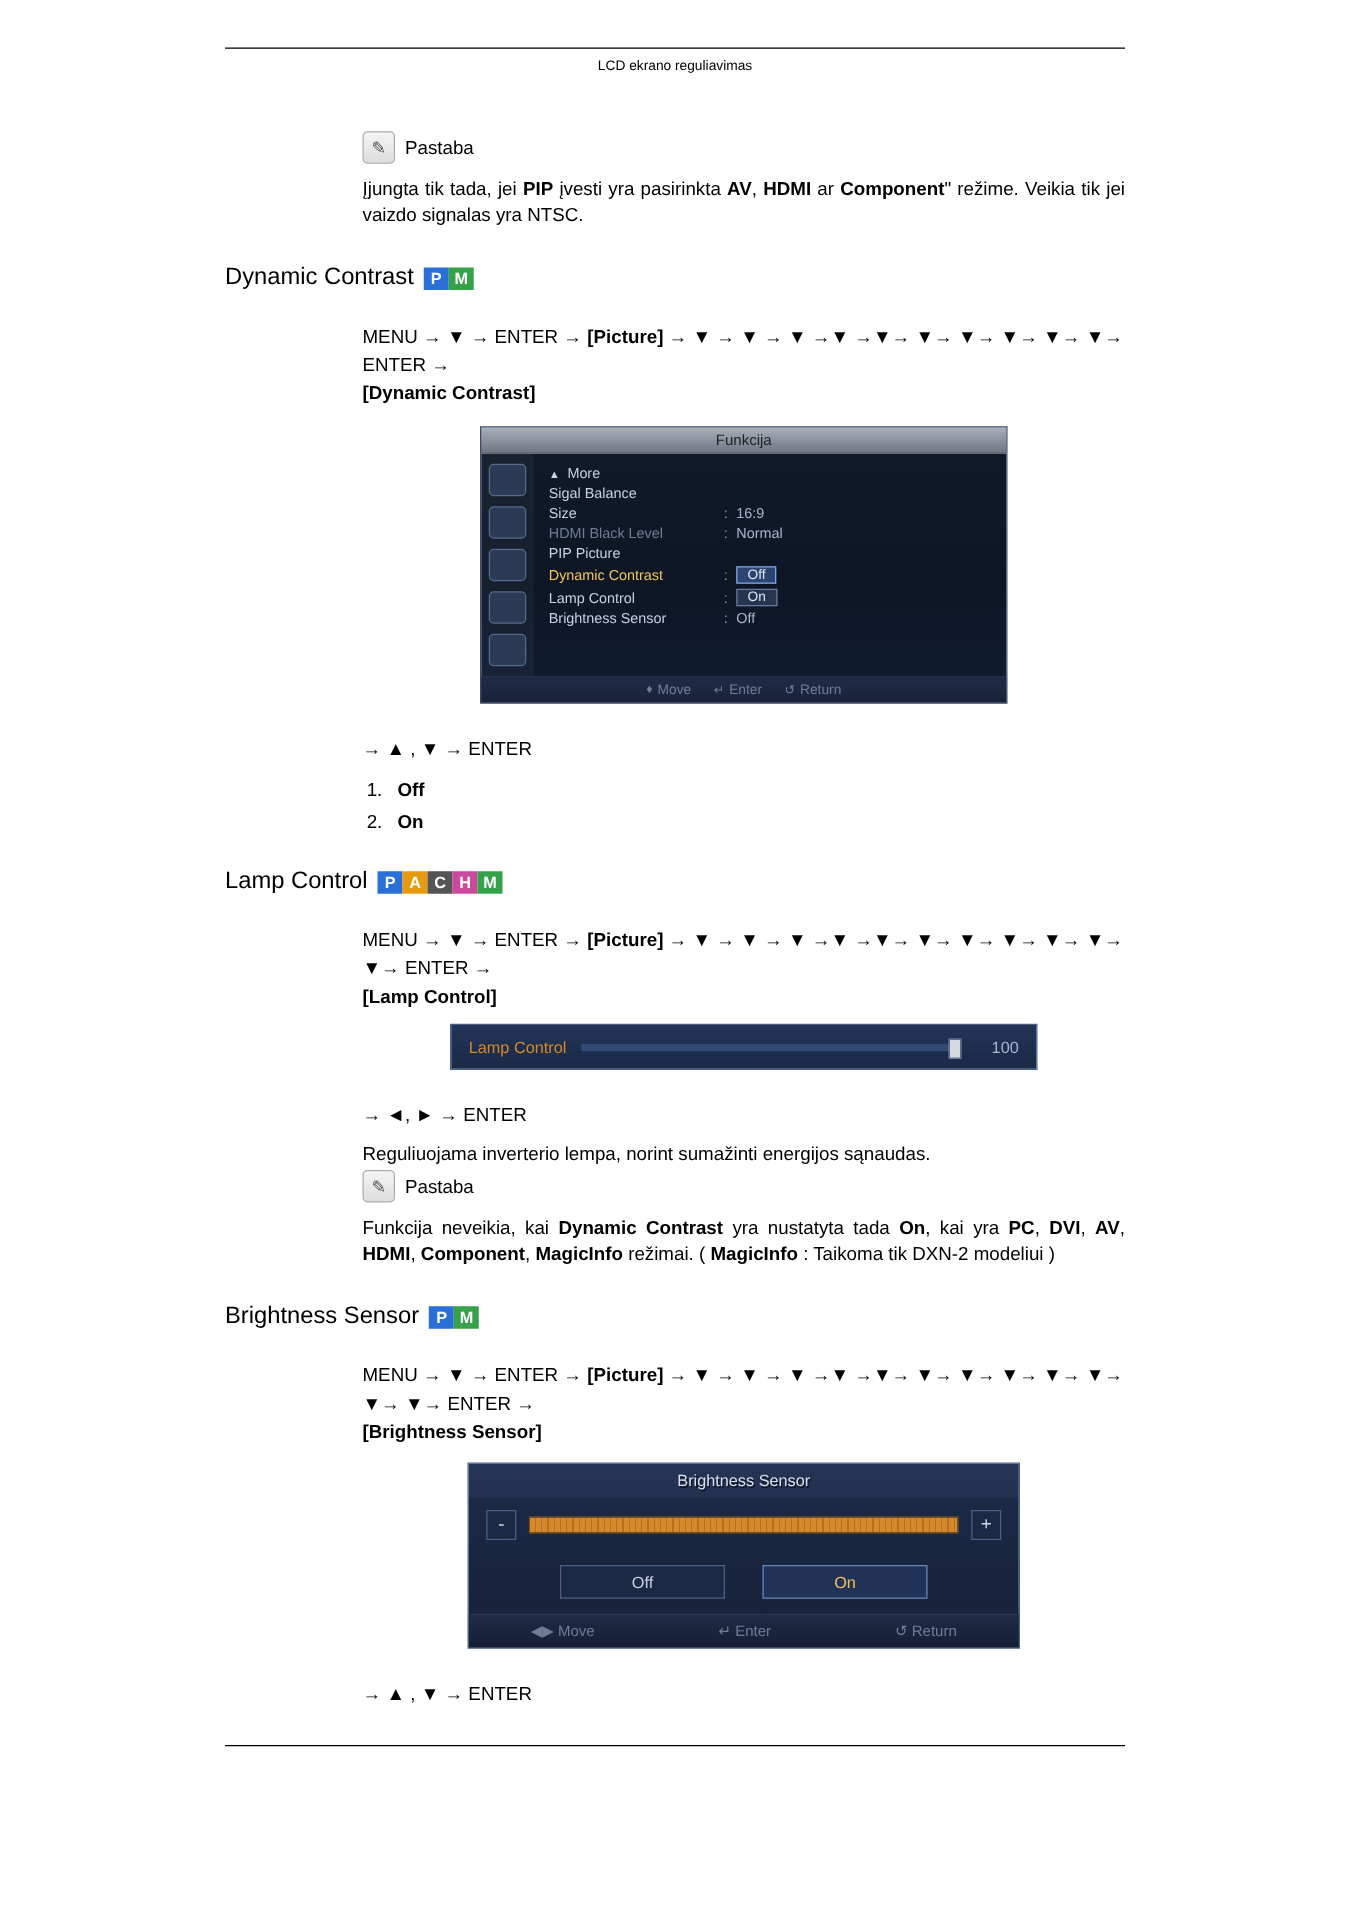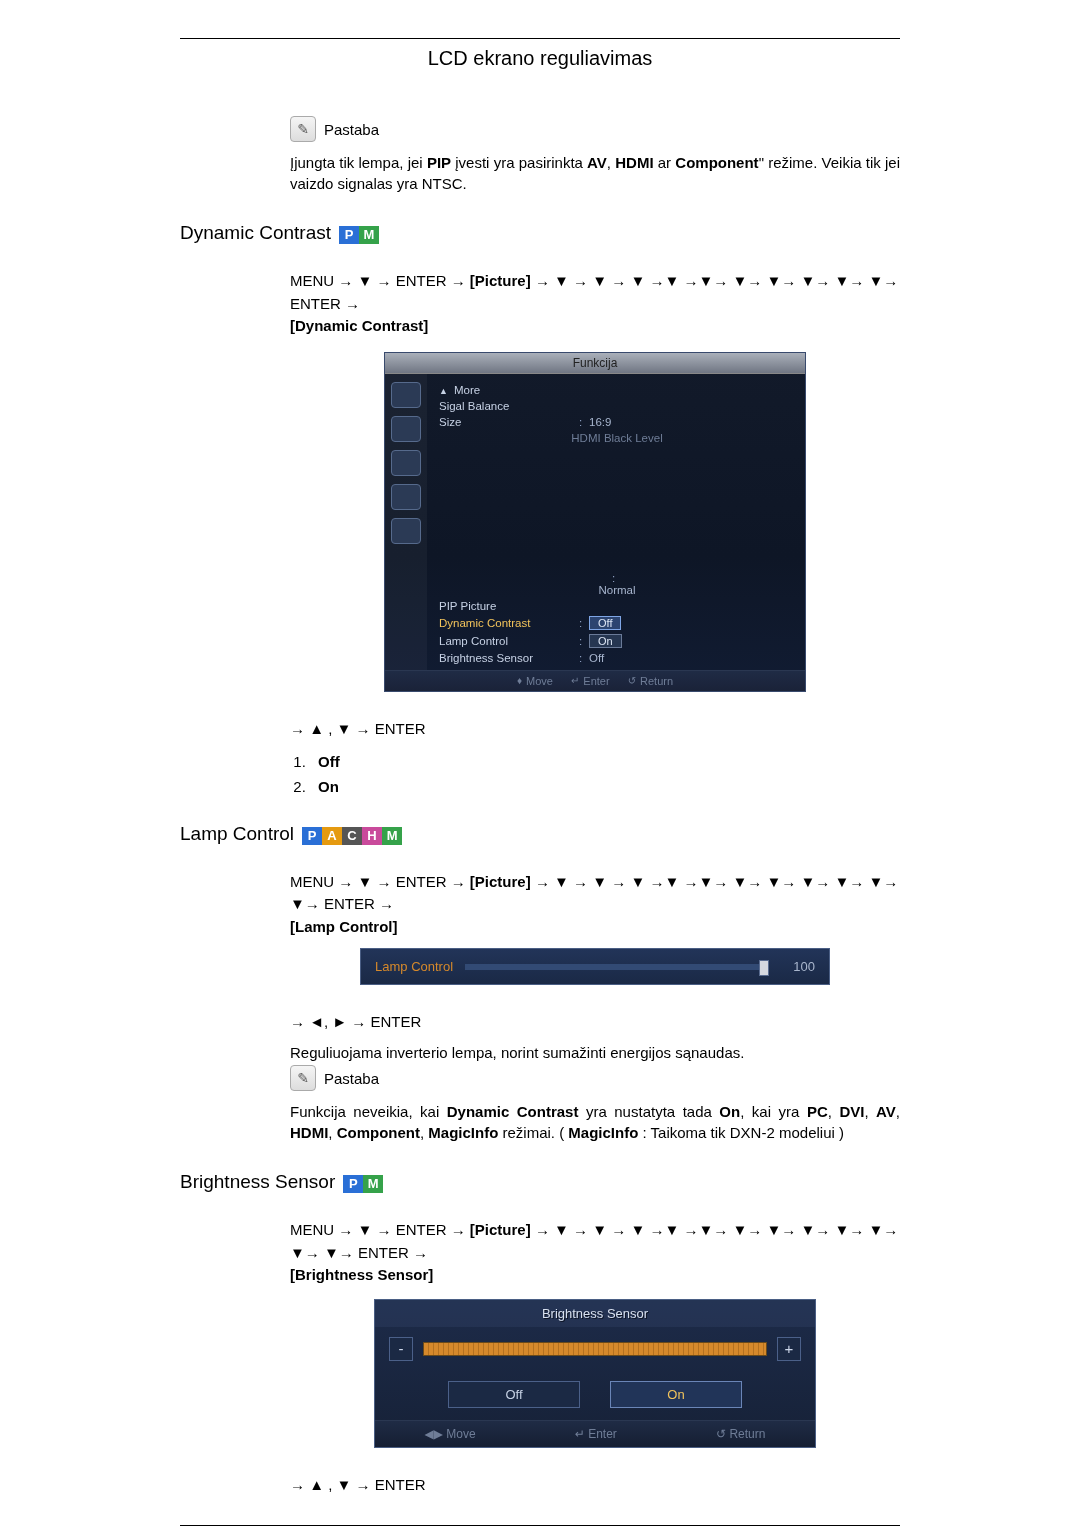--- a/index.html
+++ b/index.html
@@ -15,21 +15,21 @@
     padding: 30px 90px 40px 90px;
     box-sizing: border-box;
   }
   hr.topline, hr.botline {
     border: none;
     border-top: 1px solid #000;
     margin: 8px 0 4px 0;
   }
   .header-title {
     text-align: center;
-    font-size: 20px;
+    font-size: 11px;
     padding: 4px 0 6px 0;
   }
   .content {
     margin-top: 40px;
   }
   .indent {
     margin-left: 110px;
     margin-right: 0;
   }
   .note-row {
@@ -111,25 +111,25 @@
     border-radius: 4px;
     background: #2b3a55;
     border: 1px solid #566a8c;
   }
   .osd-list {
     flex: 1;
     padding: 8px 10px 4px 12px;
   }
   .osd-row {
     display: flex;
-    align-items: center;
+    align-items: flex-end;
     padding: 2px 0;
     font-size: 11.5px;
   }
-  .osd-row.muted { color: #6f7d97; flex-direction: column; }
+  .osd-row.muted { color: #6f7d97; }
   .osd-row.highlight .label { color: #f2c35b; }
   .osd-row .label { flex: 0 0 140px; }
   .osd-row .colon { width: 10px; color: #8fa1c2; }
   .osd-row .value { color: #a7b5ce; }
   .osd-row .value-box {
     display:inline-block;
     padding: 0 8px;
     border: 1px solid #6a7a98;
     background: #263651;
     color: #dde6f5;
@@ -258,21 +258,21 @@
   <div class="header-title">LCD ekrano reguliavimas</div>
 
   <div class="content">
 
     <div class="indent">
       <div class="note-row">
         <span class="pencil-icon">✎</span>
         <span class="note-label">Pastaba</span>
       </div>
       <div class="para">
-        <span>Įjungta tik lempa, jei </span><b>PIP</b><span> įvesti yra pasirinkta </span><b>AV</b><span>, </span><b>HDMI</b><span> ar </span><b>Component</b><span>" režime. Veikia tik jei vaizdo signalas yra NTSC.</span>
+        <span>Įjungta tik tada, jei </span><b>PIP</b><span> įvesti yra pasirinkta </span><b>AV</b><span>, </span><b>HDMI</b><span> ar </span><b>Component</b><span>" režime. Veikia tik jei vaizdo signalas yra NTSC.</span>
       </div>
     </div>
 
     <div class="section-title">
       <span>Dynamic Contrast</span>
       <span>
         <span class="badge badge-P">P</span><span class="badge badge-M">M</span>
       </span>
     </div>
 

